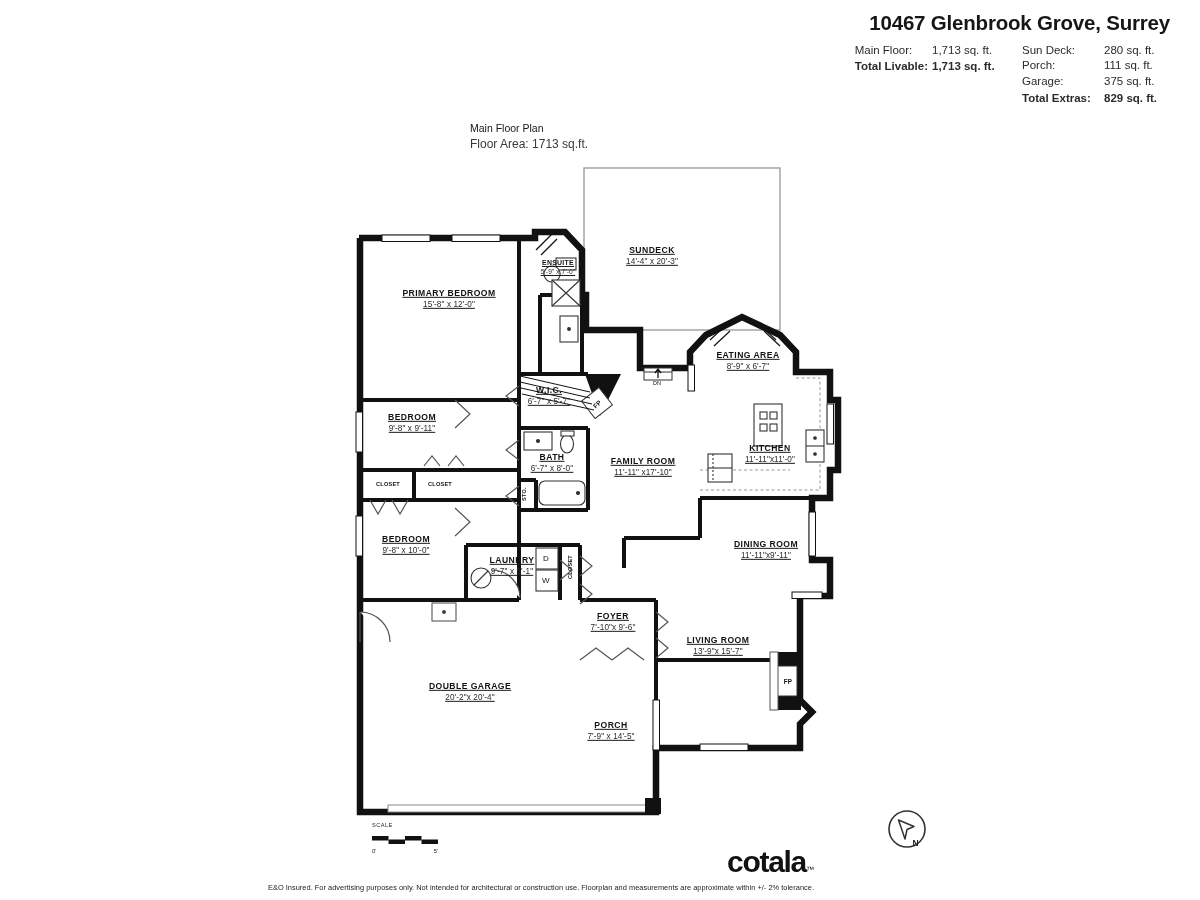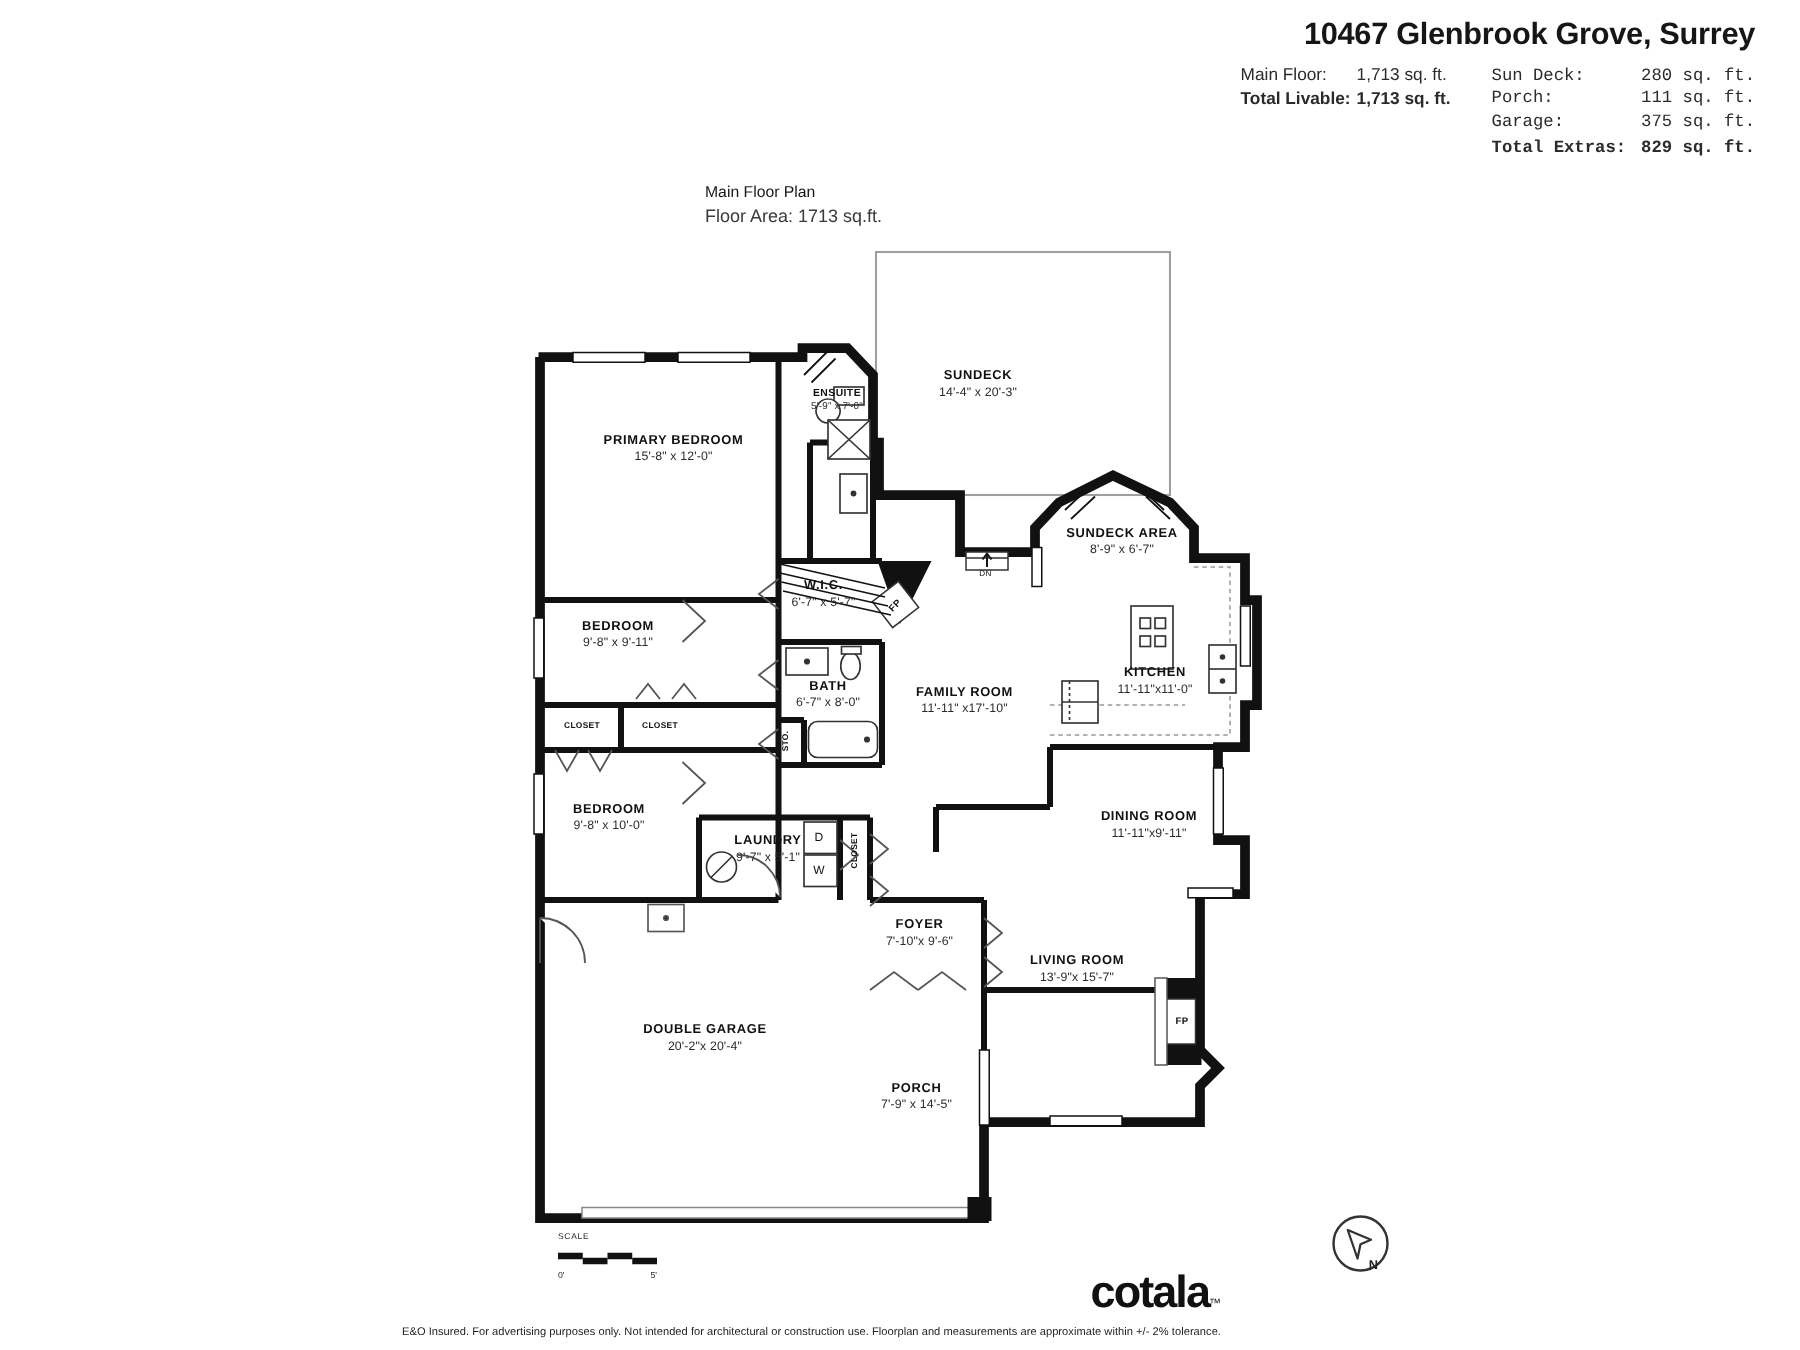--- a/index.html
+++ b/index.html
@@ -42,21 +42,21 @@
     display: flex;
     justify-content: space-between;
     line-height: 1.38;
     white-space: nowrap;
   }
   .sum-row .lab { padding-right: 10px; }
   .sum-row.total .lab,
   .sum-row.total .val { font-weight: bold; }
   .sum-row.total { margin-top: 1px; }
   .col-left  { min-width: 150px; }
-  .col-right { min-width: 148px; font-family: Liberation Mono, monospace; }
+  .col-right { min-width: 148px; }
   .col-left .sum-row .val  { min-width: 74px; text-align: left; }
   .col-right .sum-row .val { min-width: 66px; text-align: left; }
   .col-left .sum-row.total .lab { padding-right: 4px; }
 
   
   #plan-label {
     position: absolute;
     left: 470px;
     top: 121px;
     font-size: 10.5px;
@@ -75,20 +75,21 @@
     pointer-events: none;
   }
 
   
   .room {
     position: absolute;
     text-align: center;
     transform: translate(-50%, -50%);
     white-space: nowrap;
     line-height: 1.3;
+    text-decoration: underline;
   }
   .room .rn {
     font-weight: bold;
     font-size: 8.6px;
     letter-spacing: 0.45px;
     color: #111;
   }
   .room .rd {
     font-size: 8.2px;
     color: #2a2a2a;
@@ -422,21 +423,21 @@
     </div>
     <div class="room sm" style="left: 558px; top: 268px;">
       <div class="rn">ENSUITE</div>
       <div class="rd">5'-9" x 7'-0"</div>
     </div>
     <div class="room " style="left: 449px; top: 299px;">
       <div class="rn">PRIMARY BEDROOM</div>
       <div class="rd">15'-8" x 12'-0"</div>
     </div>
     <div class="room " style="left: 748px; top: 361px;">
-      <div class="rn">SUNDECK AREA</div>
+      <div class="rn">EATING AREA</div>
       <div class="rd">8'-9" x 6'-7"</div>
     </div>
     <div class="room " style="left: 549px; top: 396px;">
       <div class="rn">W.I.C.</div>
       <div class="rd">6'-7" x 5'-7"</div>
     </div>
     <div class="room " style="left: 412px; top: 423px;">
       <div class="rn">BEDROOM</div>
       <div class="rd">9'-8" x 9'-11"</div>
     </div>

